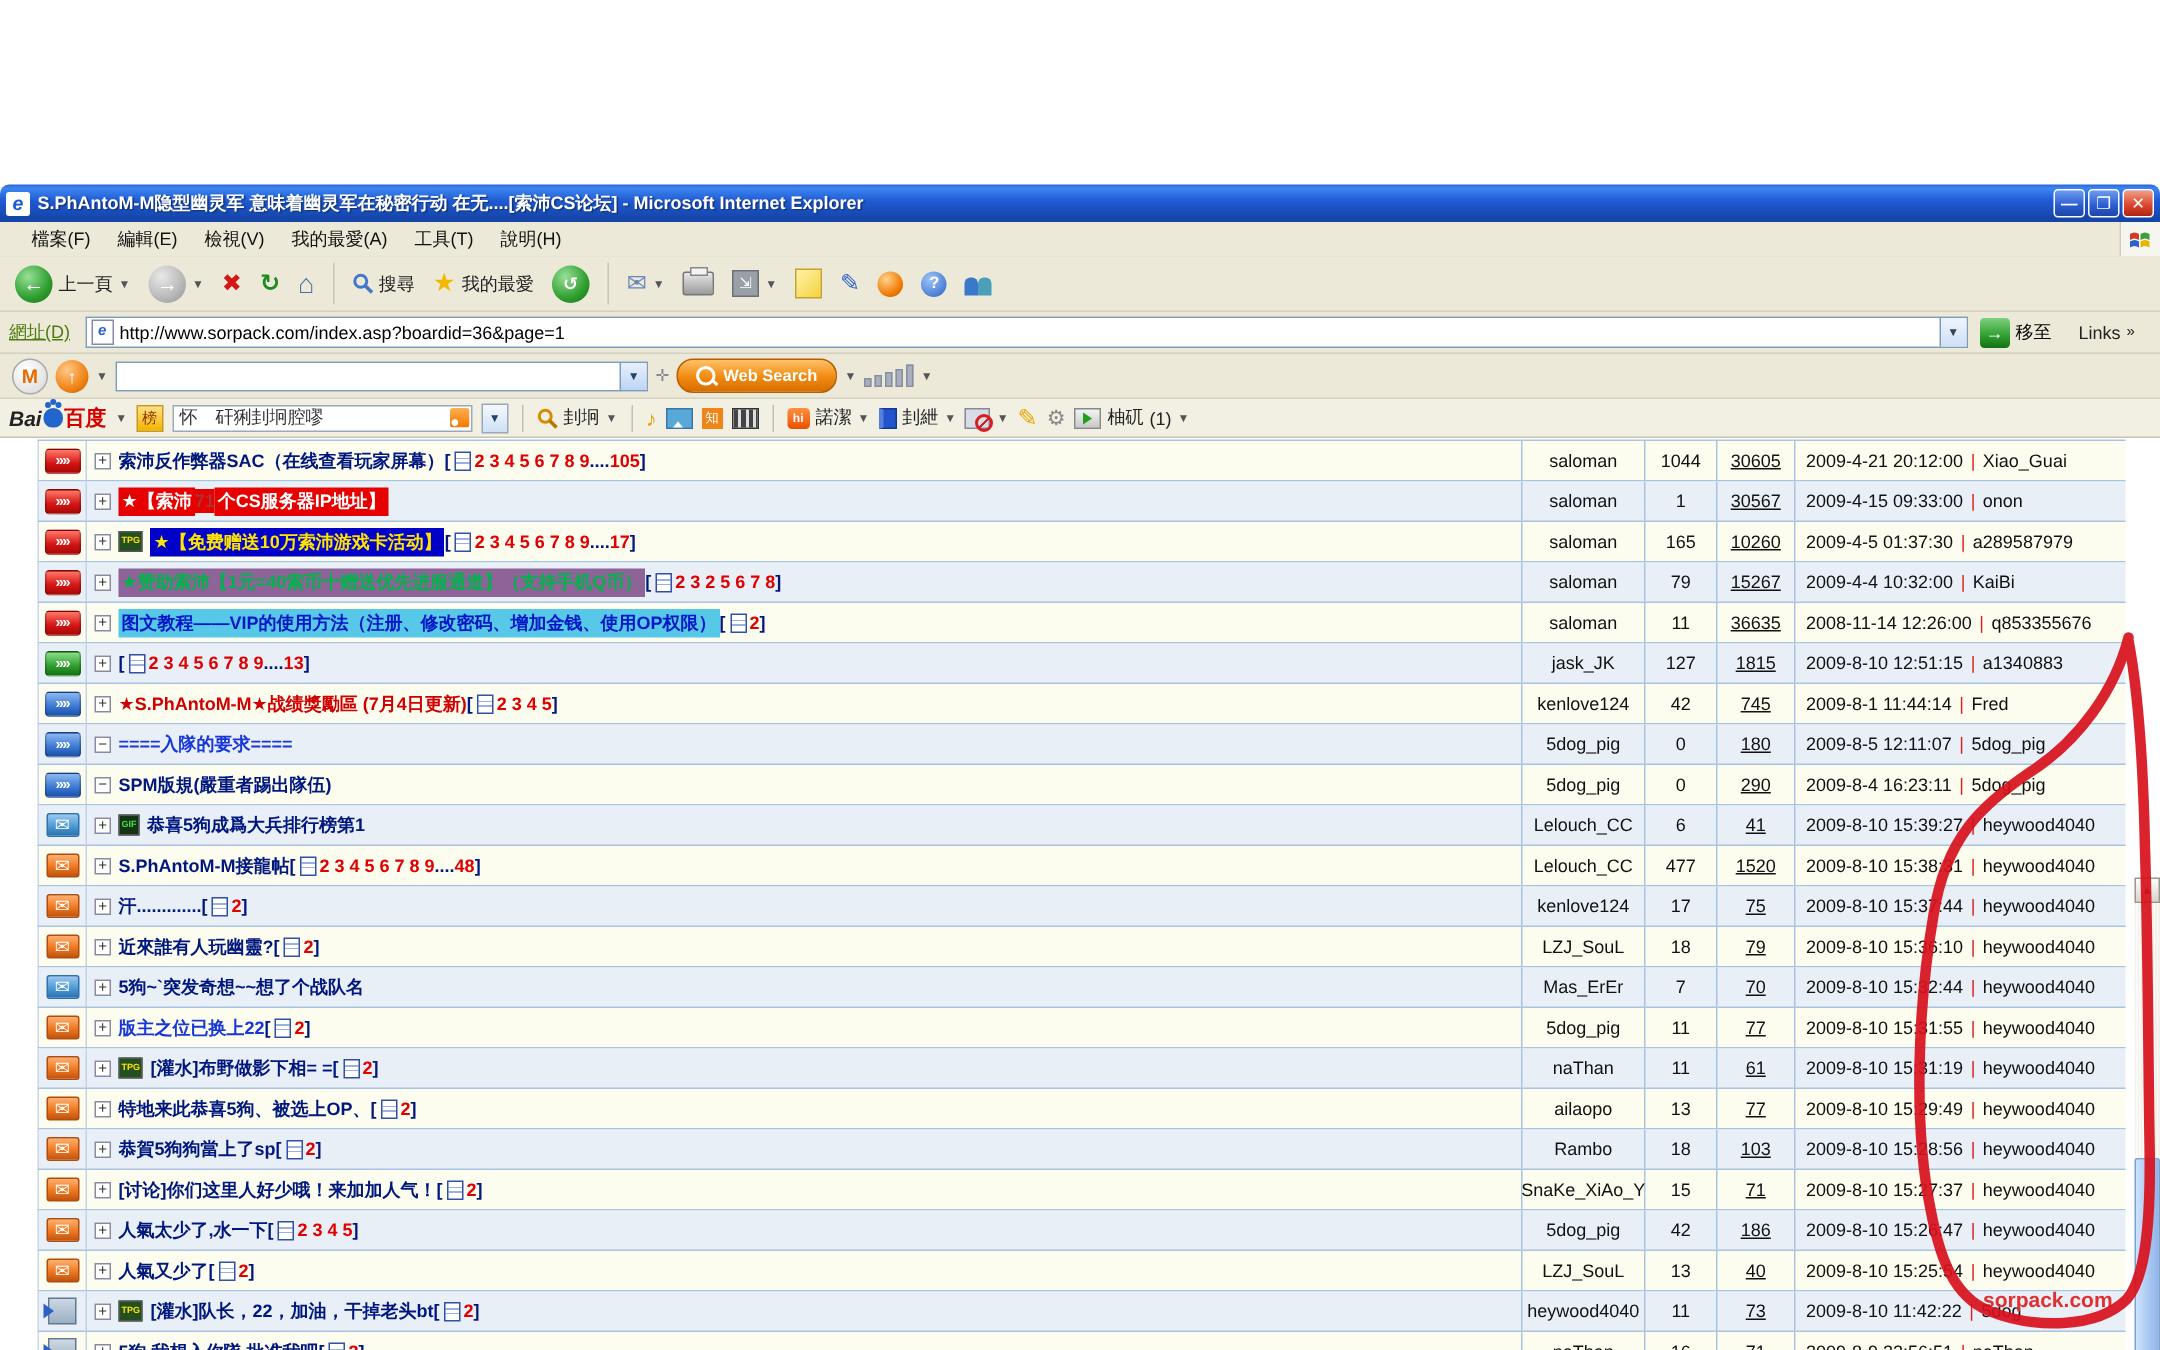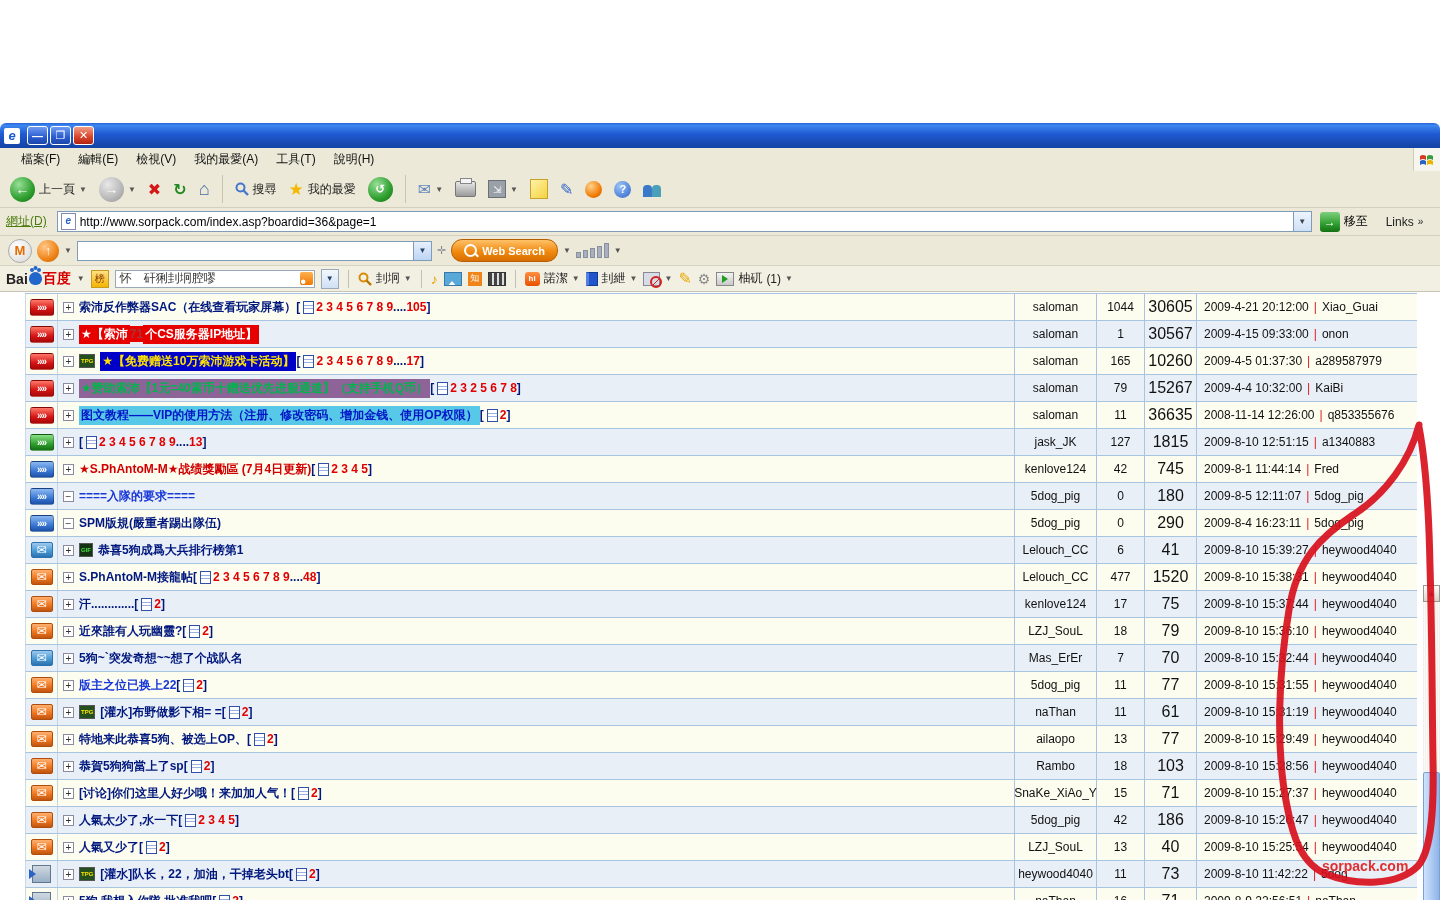--- a/index.html
+++ b/index.html
@@ -82,21 +82,21 @@
   .websearch{height:21px;padding:0 12px;border-radius:11px;background:linear-gradient(180deg,#ffc268,#f08a10 55%,#d86e00);
     border:1px solid #b85e00;color:#fff;font-size:11px;font-weight:bold;display:flex;align-items:center;gap:5px;}
   .ws-mag{width:9px;height:9px;border:2px solid #fff;border-radius:50%;position:relative;}
   .ws-mag:after{content:"";position:absolute;left:8px;top:8px;width:5px;height:2px;background:#fff;transform:rotate(45deg);}
   .sigbars{display:flex;align-items:flex-end;gap:2px;height:14px;}
   .sigbars i{display:block;width:3px;background:#a8b0c0;border:1px solid #8890a0;}
   
   .baidubar{position:absolute;left:0;top:266px;width:1440px;height:26px;background:#f2f0e3;
     border-bottom:1px solid #c8c4b4;display:flex;align-items:center;padding-left:6px;box-sizing:border-box;gap:6px;font-size:12px;}
   .bd-logo{display:flex;align-items:center;font-weight:bold;}
-  .bd-bai{color:#222;font-size:14px;}
+  .bd-bai{color:#222;font-size:14px;font-style:italic;}
   .bd-paw{width:13px;height:13px;border-radius:50% 50% 45% 45%;background:#2266cc;position:relative;margin:0 1px;}
   .bd-paw:before{content:"";position:absolute;top:-4px;left:1px;width:4px;height:4px;border-radius:50%;background:#2266cc;
     box-shadow:7px 0 0 #2266cc,3.5px -2px 0 #2266cc;}
   .bd-du{color:#d40000;font-size:14px;}
   .bd-bang{width:16px;height:16px;background:linear-gradient(#ffe084,#f4b400);border:1px solid #c89a1e;color:#8a3c00;
     font-size:10px;display:flex;align-items:center;justify-content:center;}
   .bd-input{width:200px;height:18px;background:#fff;border:1px solid #9aa8b8;display:flex;align-items:center;
     padding-left:4px;box-sizing:border-box;color:#333;}
   .rss{width:13px;height:13px;margin-left:auto;margin-right:1px;border-radius:2px;
     background:radial-gradient(circle at 25% 75%,#fff 0 2px,transparent 2.5px),linear-gradient(#ffb050,#f07800);}
@@ -123,21 +123,21 @@
   .content{position:absolute;left:0;top:292px;width:1440px;height:608px;background:#fff;}
   .topics{position:absolute;left:25px;top:1px;width:1392px;border-top:1px solid #A9C4E0;}
   .trow{display:flex;height:27px;border-bottom:1px solid #A9C4E0;border-left:1px solid #C9D8EC;box-sizing:border-box;align-items:stretch;}
   .trow.odd{background:#FCFCEF;}
   .trow.even{background:#E9EFF7;}
   .c{display:flex;align-items:center;box-sizing:border-box;}
   .c-icon{width:32px;justify-content:center;border-right:1px solid #C2D4E8;}
   .c-title{flex:1;padding-left:5px;gap:5px;overflow:hidden;white-space:nowrap;border-right:1px solid #A9C4E0;}
   .c-author{width:82px;justify-content:center;border-right:1px solid #A9C4E0;font-size:12px;color:#111;}
   .c-replies{width:48px;justify-content:center;border-right:1px solid #A9C4E0;font-size:12px;color:#111;}
-  .c-views{width:52px;justify-content:center;border-right:1px solid #A9C4E0;font-size:16px;color:#111;}
+  .c-views{width:52px;justify-content:center;border-right:1px solid #A9C4E0;font-size:12px;color:#111;text-decoration:underline;}
   .c-last{width:220px;padding-left:7px;font-size:12px;color:#111;gap:5px;overflow:hidden;white-space:nowrap;}
   .lpipe{color:#e02020;}
   .ticon{display:flex;align-items:center;justify-content:center;}
   .arrows-red,.arrows-green,.arrows-blue{width:22px;height:15px;border-radius:3px;color:#fff;font-size:10px;font-weight:bold;
     letter-spacing:-1px;line-height:13px;justify-content:center;border:1px solid rgba(0,0,0,.25);}
   .arrows-red{background:linear-gradient(#ff7868,#d41414 60%,#a80808);}
   .arrows-green{background:linear-gradient(#8ce088,#2f9e2f 60%,#147114);}
   .arrows-blue{background:linear-gradient(#8cb8f0,#3a78d4 60%,#1c50a8);}
   .mail-blue,.mail-orange{width:20px;height:14px;color:#fff;font-size:12px;line-height:12px;justify-content:center;border-radius:2px;}
   .mail-blue{background:linear-gradient(#9cc8ee,#4d9bd5 55%,#2a72b0);border:1px solid #2a72b0;}
@@ -171,20 +171,21 @@
   .annot-svg{position:absolute;left:0;top:0;width:1440px;height:900px;pointer-events:none;z-index:50;}
   .watermark{position:absolute;left:1322px;top:858px;color:#e03030;font-size:14px;font-weight:bold;z-index:40;text-align:right;}
 </style>
 </head>
 <body>
 
 <div class="stage">
 
   <div class="titlebar">
     <span class="ie-logo">e</span>
+    <span class="title-text">S.PhAntoM-M隐型幽灵军 意味着幽灵军在秘密行动 在无....[索沛CS论坛] - Microsoft Internet Explorer</span>
     <span class="winbtn min">—</span>
     <span class="winbtn max">❐</span>
     <span class="winbtn close">✕</span>
   </div>
 
   <div class="menubar">
     <span id="menu-items" style="display:flex;padding-left:12px;">
         <span class="menu-item">檔案(F)</span>
         <span class="menu-item">編輯(E)</span>
         <span class="menu-item">檢視(V)</span>

